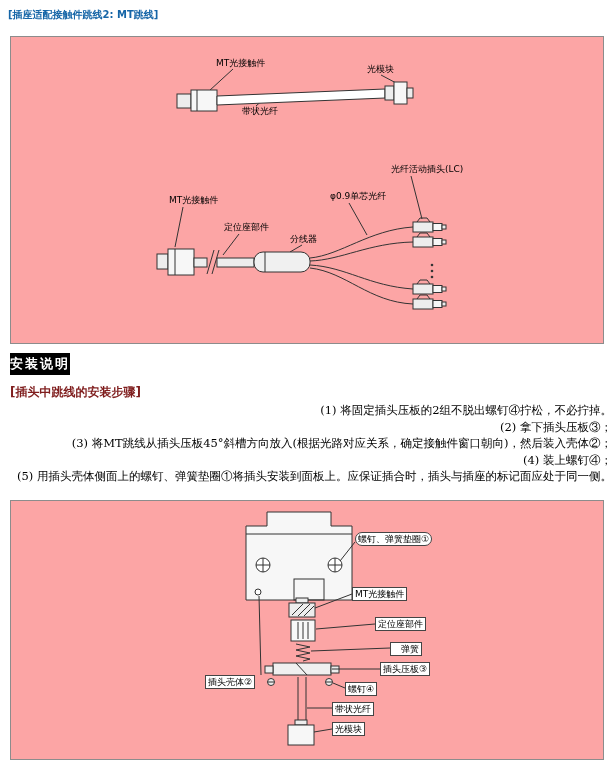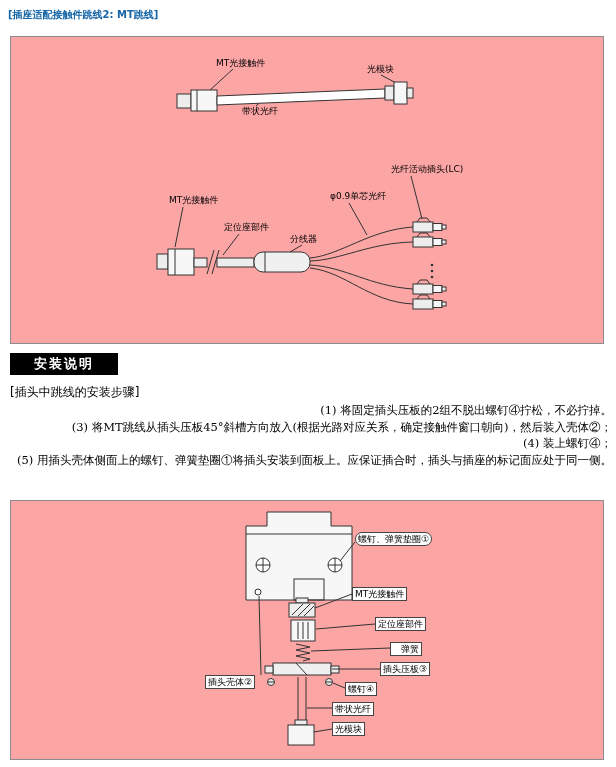--- a/index.html
+++ b/index.html
@@ -23,25 +23,25 @@
 
   .dlabel {
     position:absolute; font-size:9px; line-height:11px; color:#000;
     white-space:nowrap;
   }
   .boxed { border:1px solid #444; background:#fff; padding:0 2px; line-height:12px; }
 
   .section-header {
     position:absolute; left:10px; top:353px;
     background:#000; color:#fff; font-weight:bold; font-size:13px;
-    padding:2px 24px; letter-spacing:2px; white-space:nowrap;
+    padding:2px 0; letter-spacing:2px; white-space:nowrap;
   }
   .subheading {
     position:absolute; left:10px; top:384px;
-    color:#000000; font-weight:normal; font-size:12px; white-space:nowrap;
+    color:#7f1d1d; font-weight:bold; font-size:12px; white-space:nowrap;
   }
   .steps { position:absolute; left:10px; top:402px; width:602px; }
   .step {
     font-size:11.5px; line-height:16.5px; white-space:nowrap;
     font-family:"DejaVu Serif","Liberation Serif",serif;
     text-align:right;
   }
 </style>
 </head>
 <body>
@@ -123,20 +123,21 @@
     <span class="dlabel" style="left:158px; top:158px;">MT光接触件</span>
     <span class="dlabel" style="left:213px; top:185px;">定位座部件</span>
     <span class="dlabel" style="left:279px; top:197px;">分线器</span>
   </div>
 
   <div class="section-header">安装说明</div>
   <div class="subheading">[插头中跳线的安装步骤]</div>
 
   <div class="steps">
     <div class="step">(1) 将固定插头压板的2组不脱出螺钉④拧松，不必拧掉。</div>
+    <div class="step">(2) 拿下插头压板③；</div>
     <div class="step">(3) 将MT跳线从插头压板45°斜槽方向放入(根据光路对应关系，确定接触件窗口朝向)，然后装入壳体②；</div>
     <div class="step">(4) 装上螺钉④；</div>
     <div class="step">(5) 用插头壳体侧面上的螺钉、弹簧垫圈①将插头安装到面板上。应保证插合时，插头与插座的标记面应处于同一侧。</div>
   </div>
 
   <div class="figbox" id="fig2">
     <svg width="592" height="258" viewBox="0 0 592 258">
       <g stroke="#333" stroke-width="1" fill="none">
         <path d="M256,11 L320,11 L320,25 L341,25 L341,99 L235,99 L235,25 L256,25 Z" fill="#f7f7f7"></path>
         <line x1="235" y1="33" x2="341" y2="33"></line>

